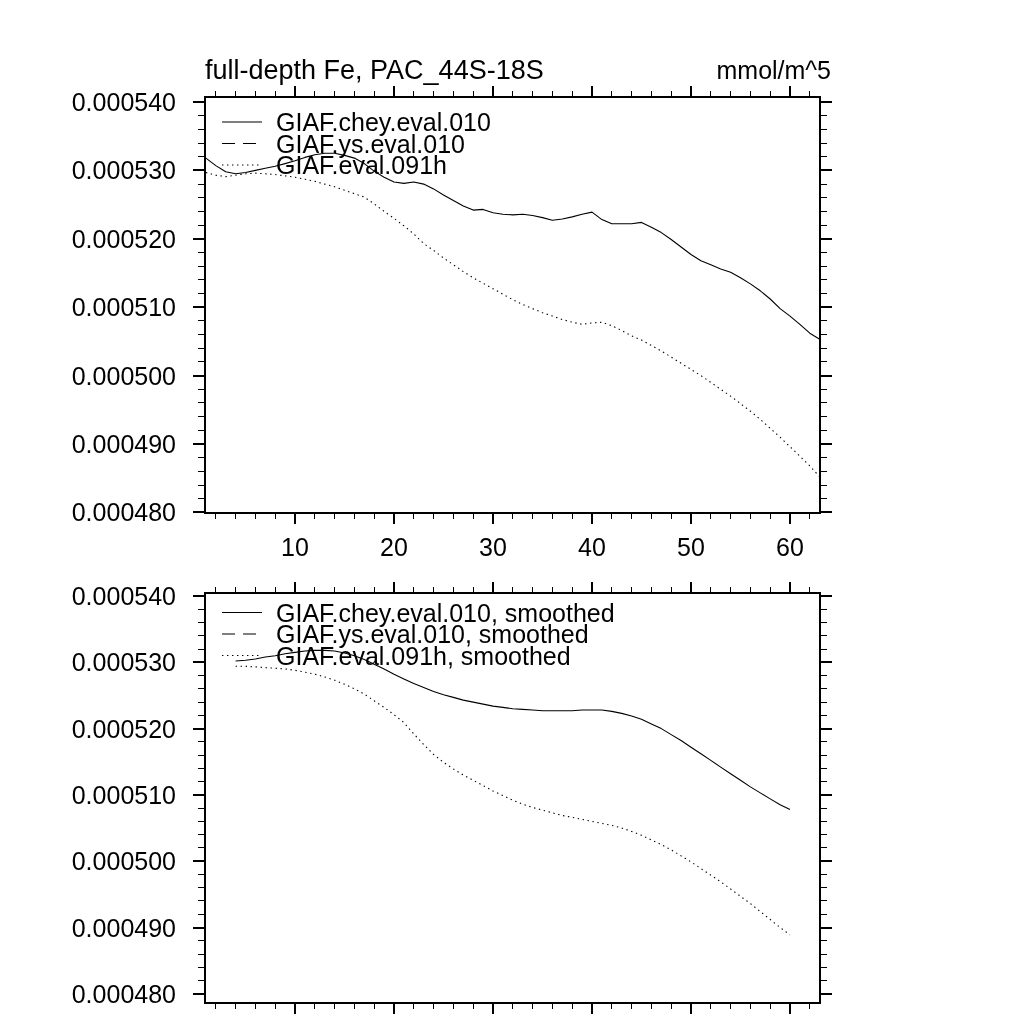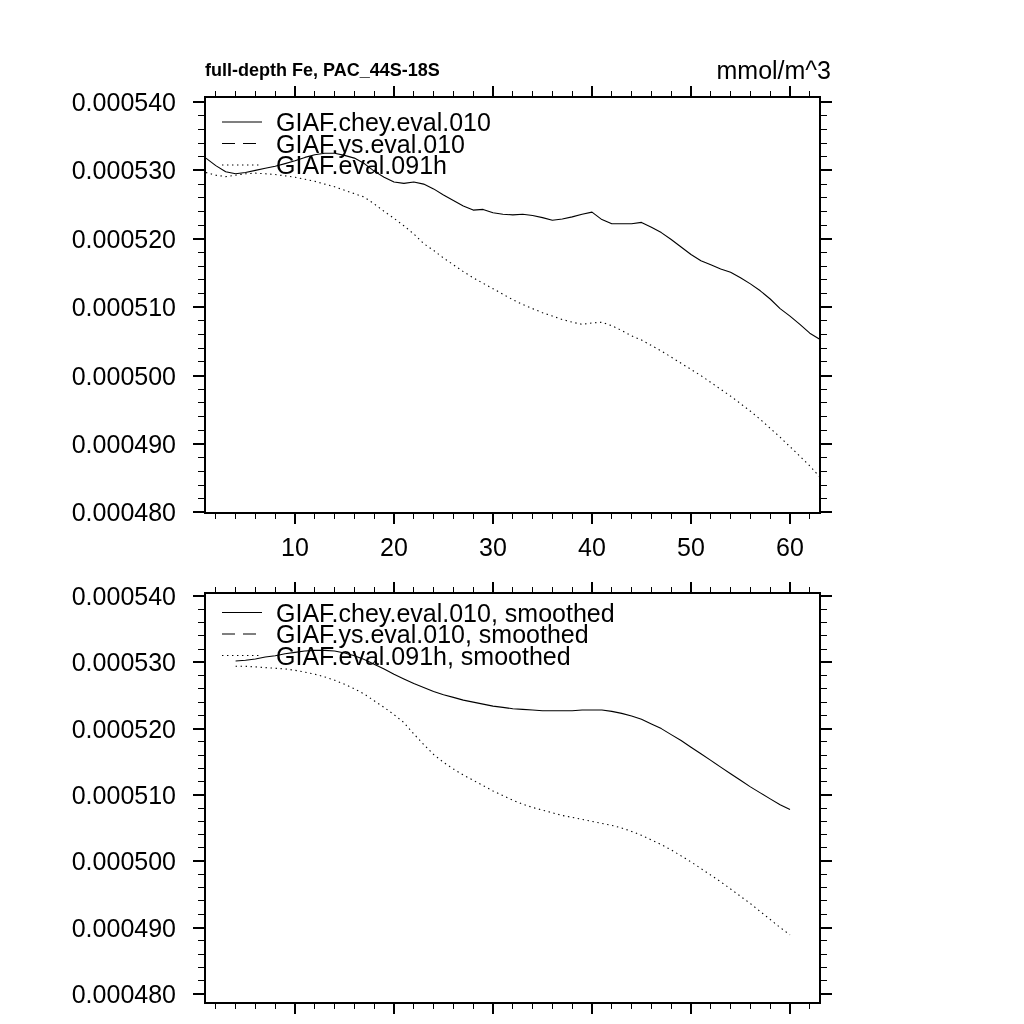--- a/index.html
+++ b/index.html
@@ -1,27 +1,27 @@
 <!DOCTYPE html>
 <html><head>
 <meta charset="utf-8">
 <style>
   html,body{margin:0;padding:0;background:#ffffff;}
   body{width:1024px;height:1024px;position:relative;overflow:hidden;
        font-family:"Liberation Sans","DejaVu Sans",sans-serif;color:#000;}
-  .title-left{position:absolute;left:205px;top:58px;font-size:18px;line-height:25px;white-space:pre;font-weight:bold;}
+  .title-left{position:absolute;left:205px;top:58px;font-size:27px;line-height:25px;white-space:pre;}
   .title-right{position:absolute;right:193px;top:58px;font-size:25px;line-height:25px;white-space:pre;}
   svg{position:absolute;left:0;top:0;}
   text{font-family:"Liberation Sans","DejaVu Sans",sans-serif;fill:#000;}
 </style>
 </head>
 <body>
 
 <div class="title-left">full-depth Fe, PAC_44S-18S</div>
-<div class="title-right">mmol/m^3</div>
+<div class="title-right">mmol/m^5</div>
 
 <svg id="chart" width="1024" height="1024" xmlns="http://www.w3.org/2000/svg">
     <rect x="205" y="97" width="615" height="416" fill="none" stroke="#000000" stroke-width="2" shape-rendering="crispEdges"></rect>
     <line x1="295" y1="513" x2="295" y2="524" stroke="#000000" stroke-width="2" shape-rendering="crispEdges"></line>
     <line x1="295" y1="97" x2="295" y2="86" stroke="#000000" stroke-width="2" shape-rendering="crispEdges"></line>
     <text x="295" y="556" text-anchor="middle" font-size="25px">10</text>
     <line x1="394" y1="513" x2="394" y2="524" stroke="#000000" stroke-width="2" shape-rendering="crispEdges"></line>
     <line x1="394" y1="97" x2="394" y2="86" stroke="#000000" stroke-width="2" shape-rendering="crispEdges"></line>
     <text x="394" y="556" text-anchor="middle" font-size="25px">20</text>
     <line x1="493" y1="513" x2="493" y2="524" stroke="#000000" stroke-width="2" shape-rendering="crispEdges"></line>

